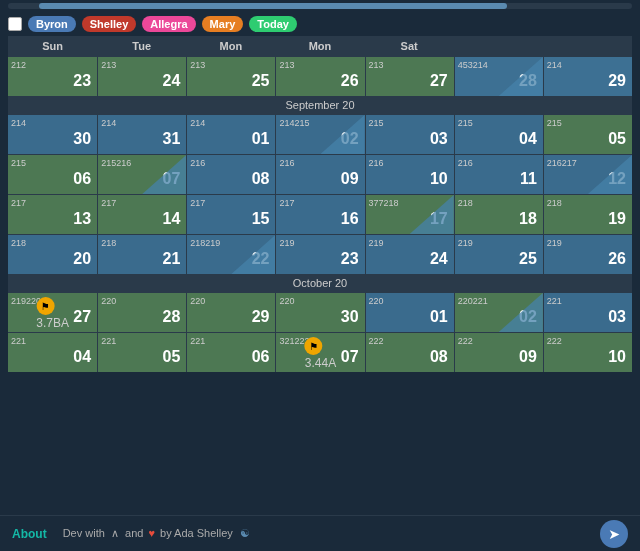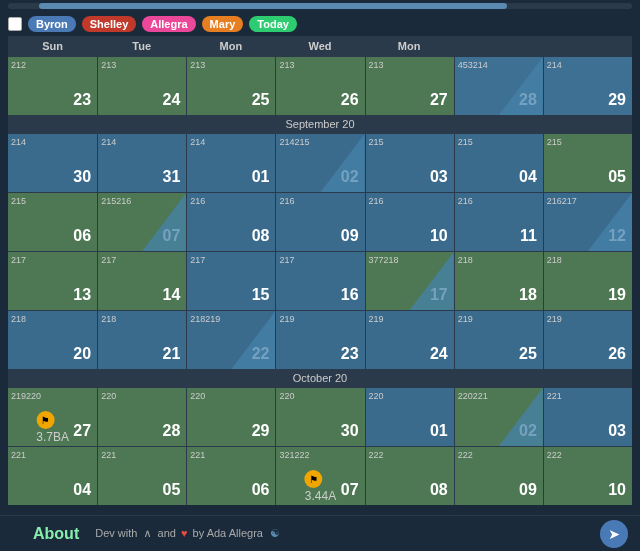--- a/index.html
+++ b/index.html
@@ -84,21 +84,21 @@
       font-size: 11px;
       padding: 4px 0;
       font-weight: bold;
     }
     .week-row {
       display: grid;
       grid-template-columns: repeat(7, 1fr);
       border-top: 1px solid #2a3a4a;
     }
     .day-cell {
-      height: 58px;
+      height: 39px;
       position: relative;
       border-left: 1px solid #2a3a4a;
       padding: 3px 4px;
       overflow: hidden;
     }
     .day-cell:first-child { border-left: none; }
 
     .day-number {
       font-size: 16px;
       font-weight: bold;
@@ -162,24 +162,23 @@
       left: 0;
       right: 0;
       height: 36px;
       background: #1a2a3a;
       display: flex;
       align-items: center;
       padding: 0 12px;
       border-top: 1px solid #2a3a4a;
     }
     .footer-about {
-      color: #86efac;
-      font-size: 16px;
+      color: #14b8a6;
+      font-size: 12px;
       font-weight: bold;
-      margin-left: 21px;
     }
     .footer-dev {
       color: #aaa;
       font-size: 11px;
       margin-left: 16px;
     }
     .footer-send {
       margin-left: auto;
       width: 28px;
       height: 28px;
@@ -257,22 +256,22 @@
   <span class="filter-tag tag-mary">Mary</span>
   <span class="filter-tag tag-today">Today</span>
 </div>
 
 <div class="calendar">
 
   <div class="day-headers">
     <div class="day-header">Sun</div>
     <div class="day-header">Tue</div>
     <div class="day-header">Mon</div>
-    <div class="day-header">Wed</div>
     <div class="day-header">Mon</div>
+    <div class="day-header">Sat</div>
   </div>
 
   <div class="week-row row0">
     <div class="day-cell">
       <span class="day-small">212</span>
       <span class="day-number">23</span>
     </div>
     <div class="day-cell">
       <span class="day-small">213</span>
       <span class="day-number">24</span>
@@ -508,19 +507,19 @@
 
 </div>
 
 <div class="footer">
   <span class="footer-about">About</span>
   <span class="footer-dev">
     <span>Dev with</span>
     <span style="margin: 0 3px;">∧</span>
     <span>and</span>
     <span class="heart" style="margin: 0 2px;">♥</span>
-    <span>by Ada Allegra</span>
+    <span>by Ada Shelley</span>
     <span style="margin-left: 4px; color: #5a8ab0;">☯</span>
   </span>
   <div class="footer-send">
     <span style="color:#fff; font-size:14px;">➤</span>
   </div>
 </div>
 
 </body></html>

